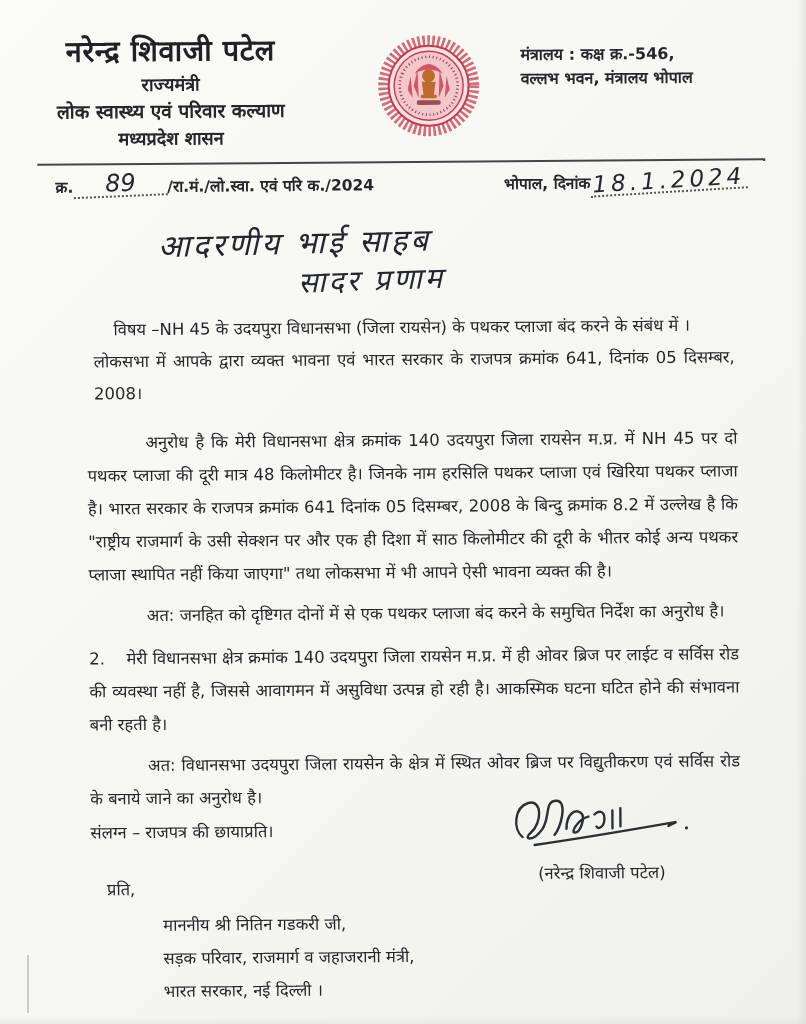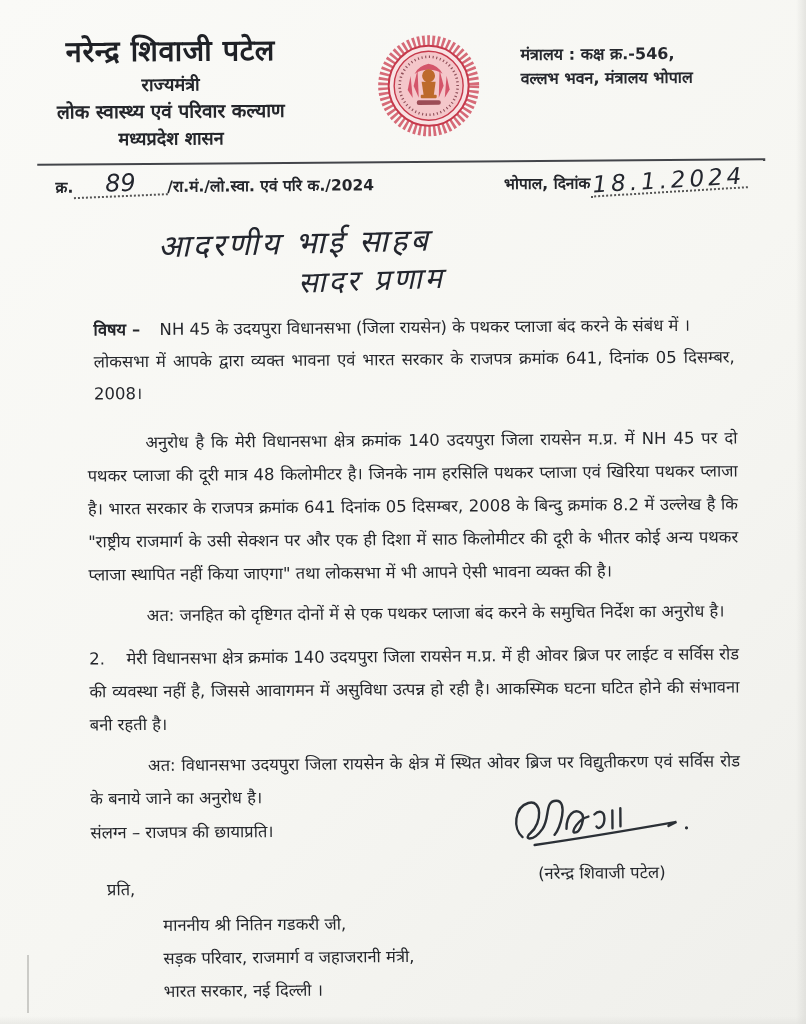--- a/index.html
+++ b/index.html
@@ -33,21 +33,21 @@
            font-size:24px;line-height:0.9;transform:rotate(-2deg);padding:0 4px;}
   .date-num{display:inline-block;min-width:150px;border-bottom:2px dotted #555;text-align:center;
            font-size:23px;line-height:0.85;letter-spacing:4px;transform:rotate(-3deg);padding:0 2px;}
   .ref-right{margin-left:auto;}
   
   .salutation{margin:28px 0 0 160px;line-height:1.25;}
   .sal-1{font-size:31px;letter-spacing:3px;transform:rotate(-1deg);display:inline-block;}
   .sal-2{font-size:29px;letter-spacing:3px;margin-left:140px;transform:rotate(-1.5deg);display:inline-block;}
   
   .docline{display:flex;padding:0 70px 0 95px;font-size:16.5px;line-height:1.95;}
-  .docline .lbl{flex:0 0 66px;font-weight:700;}
+  .docline .lbl{flex:0 0 66px;font-weight:400;text-align:right;}
   .docline .txt{flex:1;text-align:justify;}
   .subject{margin-top:14px;}
   .para{padding:0 68px 0 88px;font-size:16.5px;line-height:2.0;text-align:justify;margin:0;}
   .indent{text-indent:58px;}
   .para.p1{margin-top:16px;}
   .para.p2{margin-top:8px;}
   .para.p3{margin-top:10px;}
   .para.p4{margin-top:8px;}
   .enclosure{padding:0 68px 0 88px;font-size:16.5px;line-height:1.9;margin-top:2px;}
   

